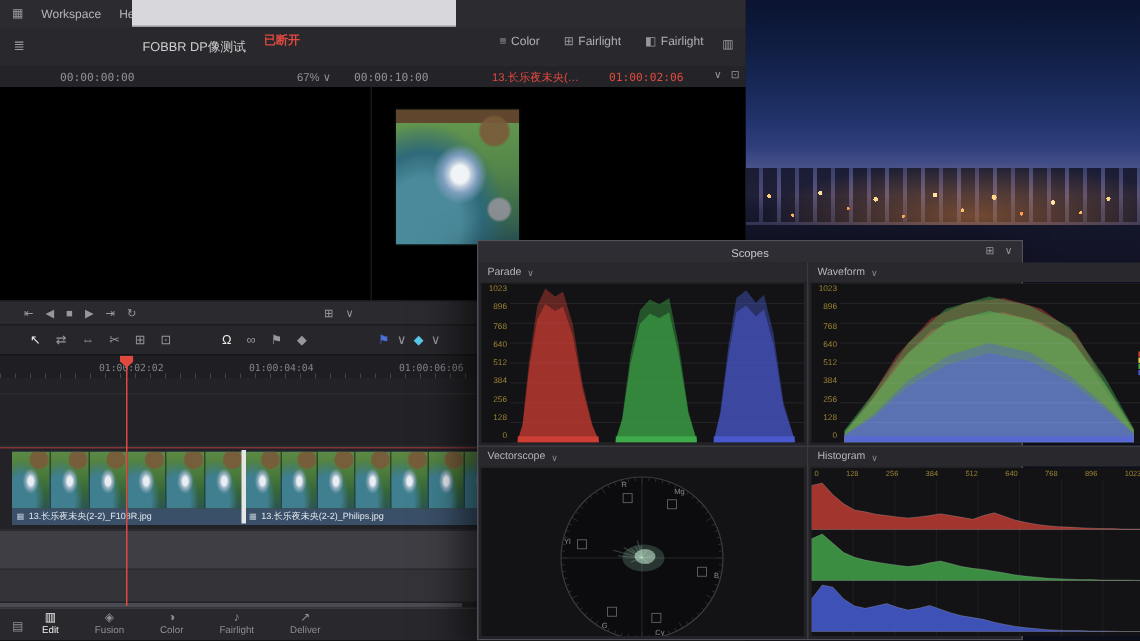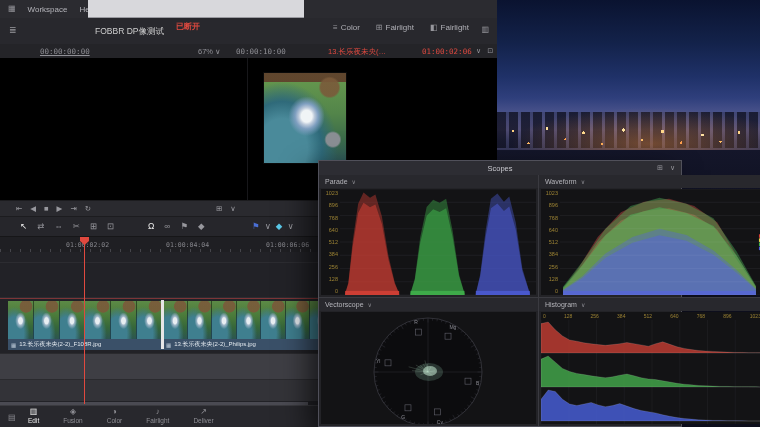--- a/index.html
+++ b/index.html
@@ -38,25 +38,25 @@
 
   .header{position:absolute;left:0;top:18px;width:497px;height:26px;background:#28282d;border-bottom:1px solid #1a1a1d;}
   .hdr-grid{position:absolute;left:9px;top:7px;font-size:9px;color:#9a9aa0;}
   .proj-title{position:absolute;left:95px;top:8px;font-size:8.5px;color:#cfcfcf;}
   .proj-status{position:absolute;left:176px;top:3px;font-size:8px;color:#e0493f;font-weight:bold;}
   .hdr-buttons{position:absolute;right:28px;top:5px;display:flex;gap:16px;align-items:center;}
   .hbtn{display:flex;gap:3px;align-items:center;font-size:8px;color:#b0b0b6;}
   .hdr-panel{position:absolute;right:8px;top:7px;font-size:8px;color:#9a9aa0;}
 
   .viewer-toolbar{position:absolute;left:0;top:44px;width:497px;height:14px;background:#242428;border-bottom:1px solid #1a1a1d;font-size:7.5px;color:#909096;}
-  .vt-tc1{position:absolute;left:40px;top:3px;text-decoration:underline;}
+  .vt-tc1{position:absolute;left:40px;top:3px;}
   .vt-zoom{position:absolute;left:198px;top:3px;}
   .vt-dur{position:absolute;left:236px;top:3px;}
   .vt-name{position:absolute;left:328px;top:3px;max-width:58px;overflow:hidden;white-space:nowrap;text-overflow:ellipsis;color:#e0493f;}
-  .vt-tc2{position:absolute;left:422px;top:3px;color:#e0493f;}
+  .vt-tc2{position:absolute;left:406px;top:3px;color:#e0493f;}
   .vt-icons{position:absolute;right:4px;top:3px;display:flex;gap:6px;}
   .vt-icons .icon{font-size:7px;}
 
   .viewers{position:absolute;left:0;top:58px;width:497px;height:142px;background:#000;}
   .viewer-divider{position:absolute;left:247px;top:0;width:1px;height:142px;background:#17171a;}
   .canvas-img{position:absolute;left:263px;top:14px;width:82px;height:90px;border:1px solid #0a0a0a;
     background:
       radial-gradient(circle at 80% 16%,rgba(122,90,58,.9) 0 9%,transparent 11%),
       linear-gradient(180deg,rgba(96,66,44,.95) 0 10%,transparent 10%),
       radial-gradient(ellipse at 52% 48%,#f0f4f6 0 9%,#bcc9da 13%,#7f9fc0 19%,transparent 30%),

